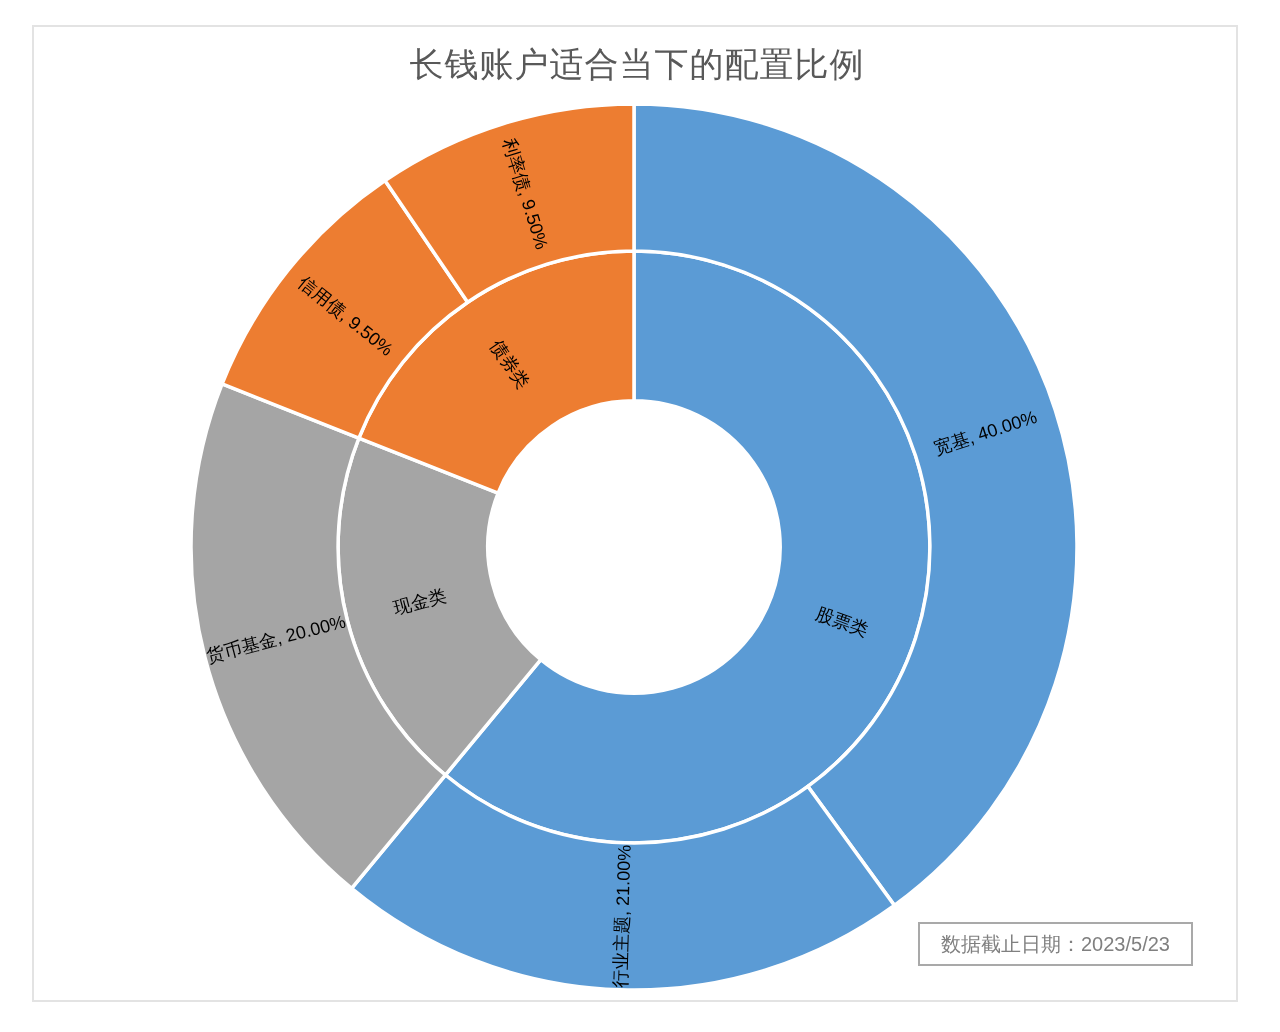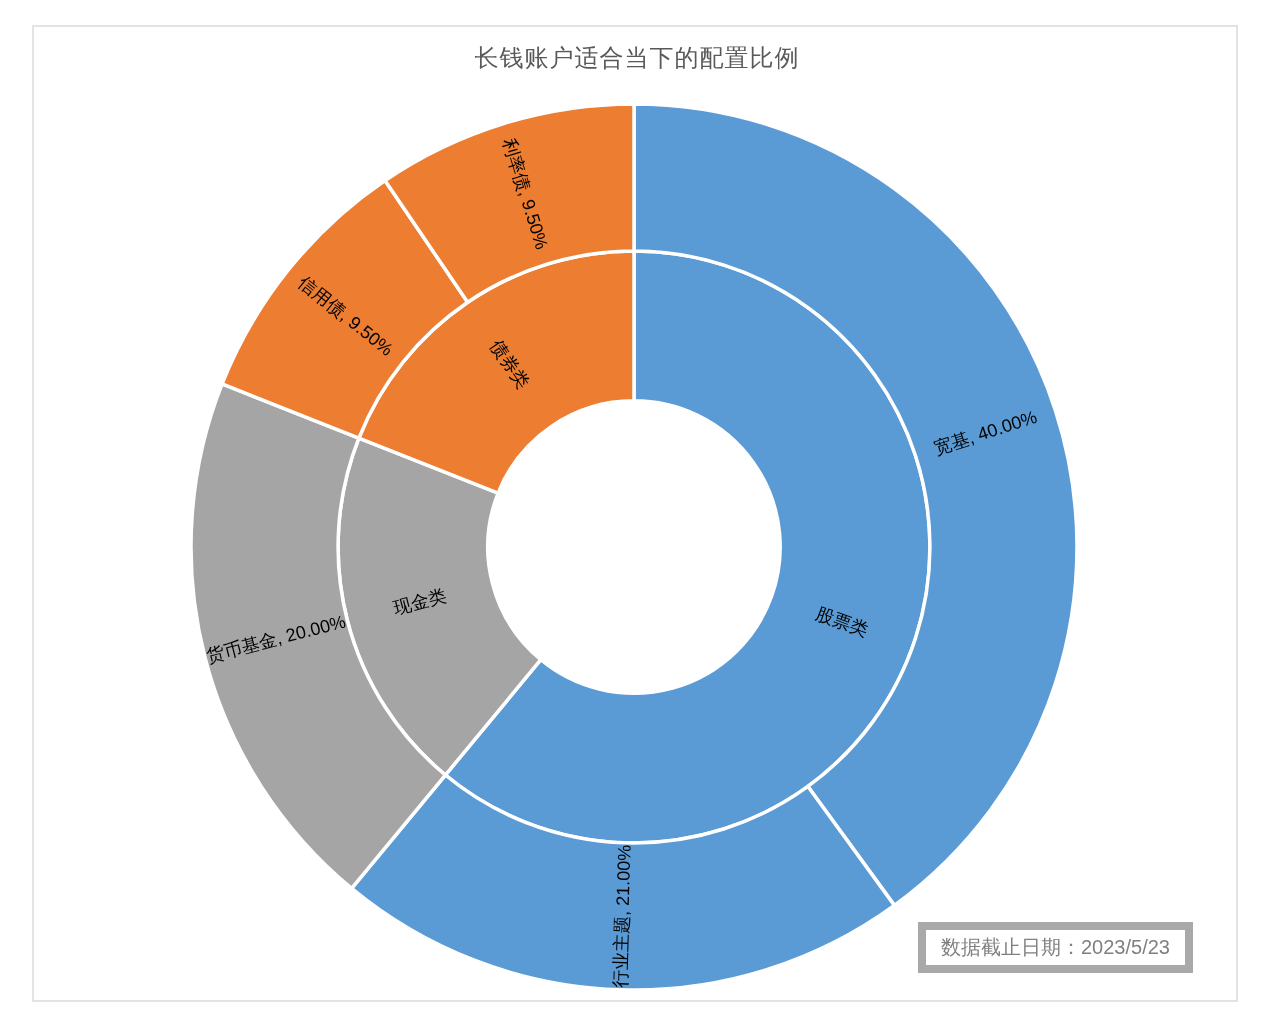--- a/index.html
+++ b/index.html
@@ -23,21 +23,21 @@
     border: 2px solid #E3E3E3;
     box-sizing: border-box;
     background: #FFFFFF;
   }
   .chart-title {
     position: absolute;
     left: 34px;
     top: 42px;
     width: 1206px;
     text-align: center;
-    font-size: 24px;
+    font-size: 34px;
     font-weight: 400;
     letter-spacing: 1px;
     color: #595959;
     white-space: nowrap;
   }
   svg.sunburst {
     position: absolute;
     left: 0;
     top: 0;
     width: 1280px;
@@ -45,22 +45,22 @@
   }
   svg.sunburst text {
     font-family: "Liberation Sans", sans-serif;
     font-size: 18px;
   }
   .data-cutoff-note {
     position: absolute;
     left: 918px;
     top: 922px;
     width: 275px;
-    height: 51px;
-    border: 8px solid #14b8a6;
+    height: 44px;
+    border: 2px solid #14b8a6;
     box-sizing: border-box;
     background: #FFFFFF;
     display: flex;
     align-items: center;
     justify-content: center;
     font-size: 20px;
     color: #808080;
     white-space: nowrap;
   }
 </style>

